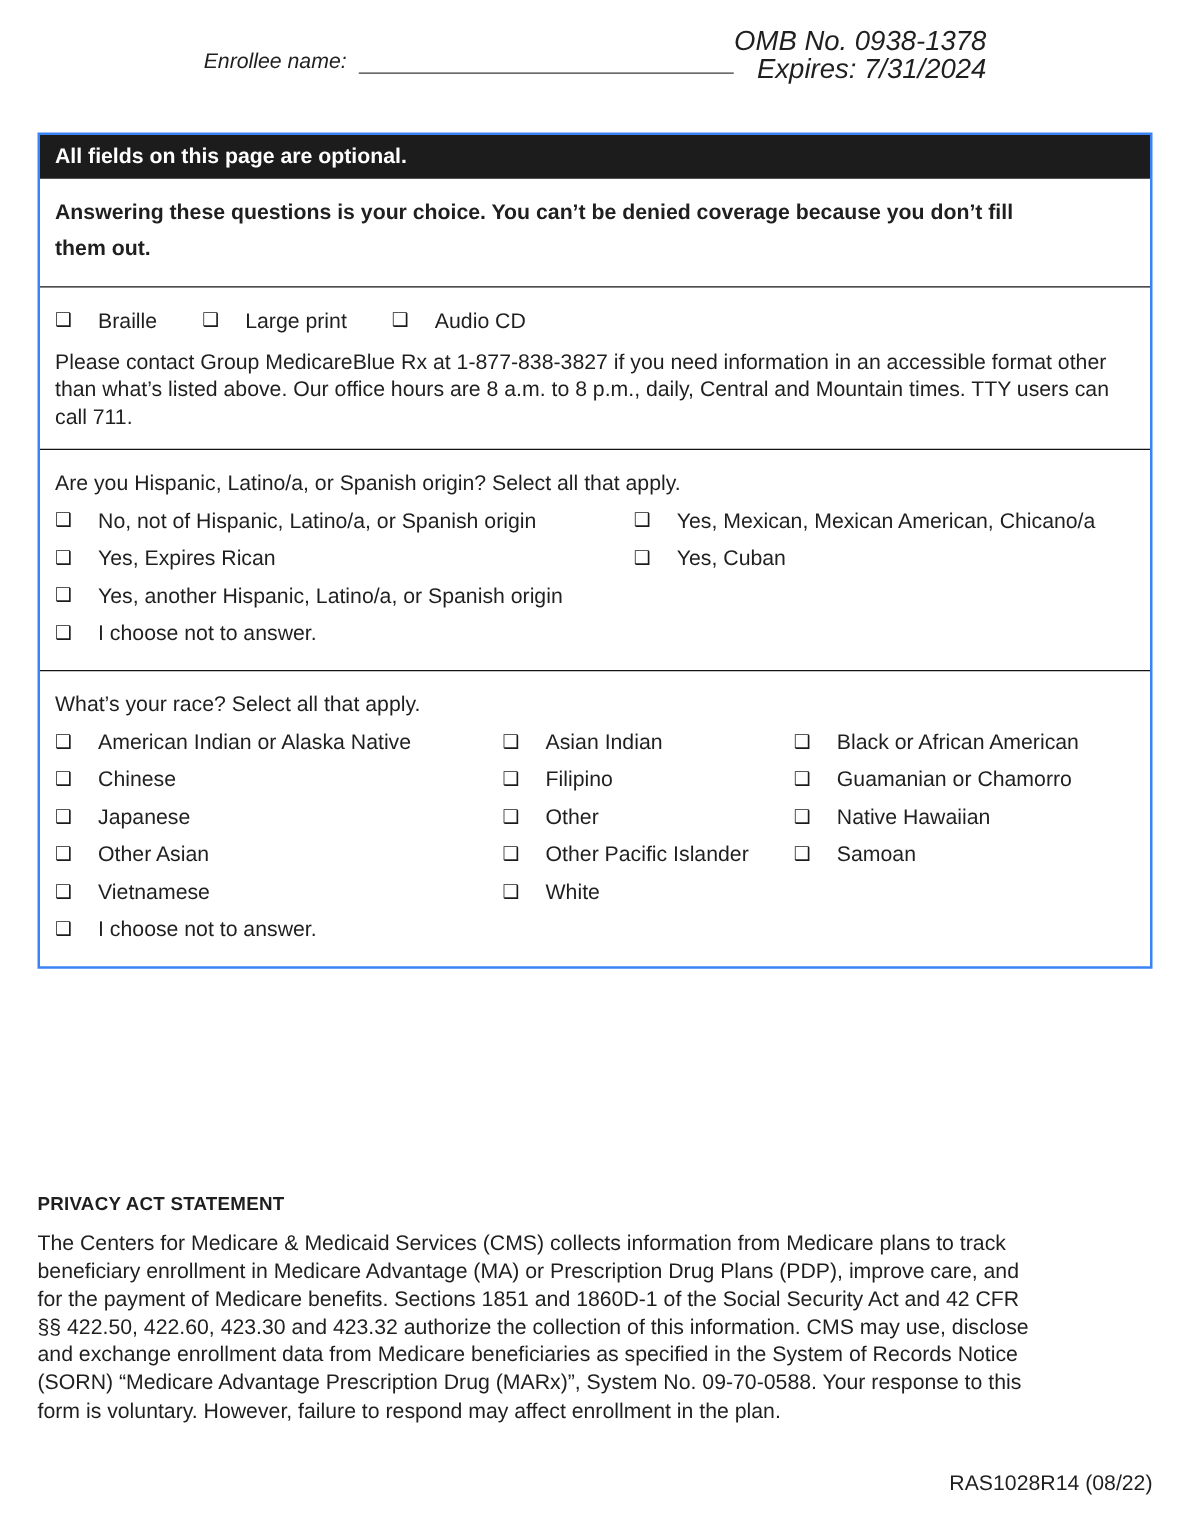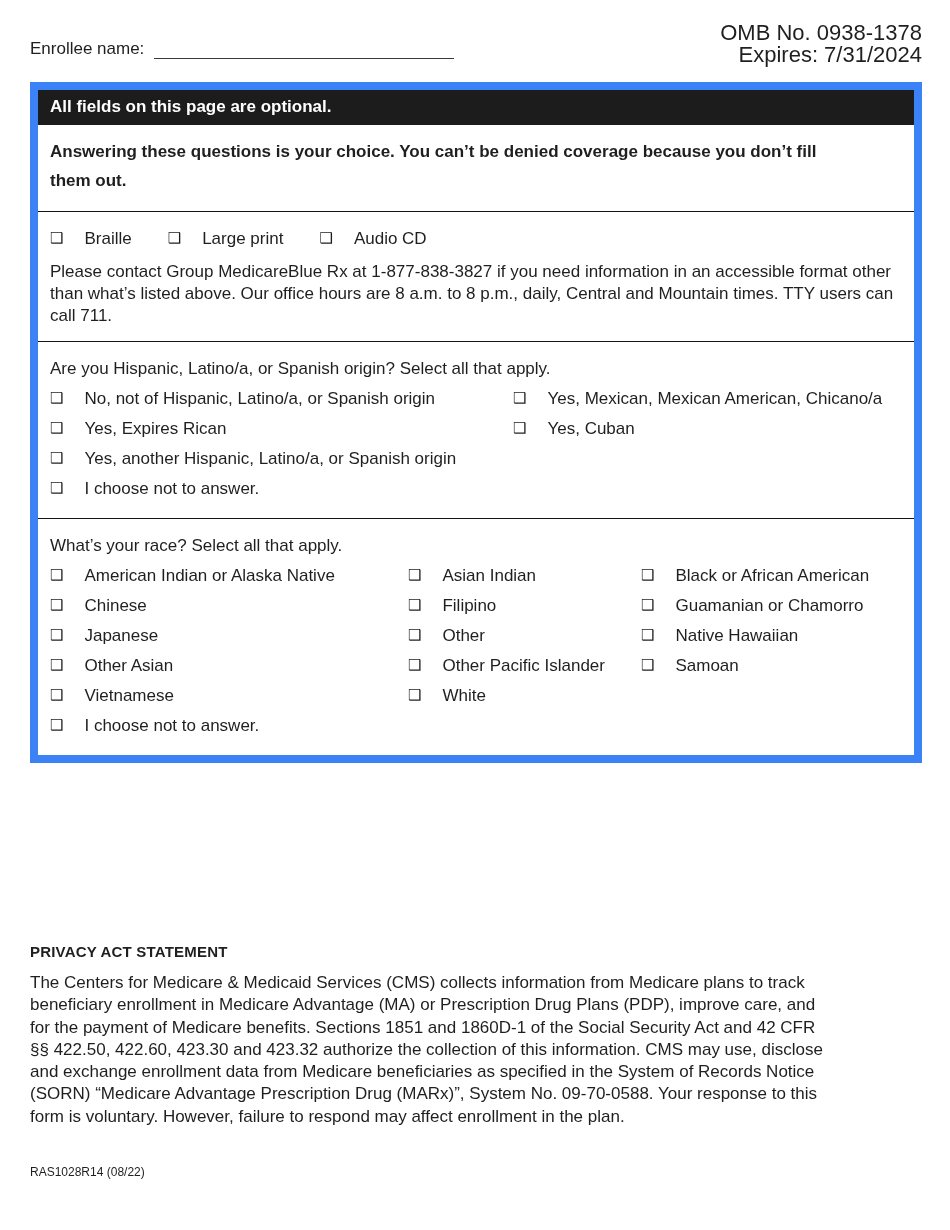--- a/index.html
+++ b/index.html
@@ -7,30 +7,30 @@
   body {
     width:950px; height:1230px;
     font-family:"Liberation Sans", sans-serif;
     color:#1f1f1f;
     position:relative;
     overflow:hidden;
   }
   .page { padding:22px 28px 0 30px; }
 
   
-  .top-row { display:flex; justify-content:space-between; align-items:flex-start; height:60px; }
+  .top-row { display:flex; justify-content:center; align-items:flex-start; height:60px;font-style:italic; }
   .enrollee-line { margin-top:17px; font-size:17px; white-space:nowrap; }
   .enrollee-blank {
     display:inline-block; width:300px; height:18px;
     border-bottom:1.6px solid #3a3a3a; margin-left:10px; vertical-align:bottom;
   }
   .omb-block { text-align:right; font-size:22px; line-height:22px; }
 
   
-  .form-table { border:8px solid #3b82f6; }
+  .form-table { border:2px solid #3b82f6;margin-top:24px; }
   .bar {
     background:#1c1c1c; color:#ffffff;
     font-size:17px; font-weight:bold;
     padding:7px 12px 8px 12px;
   }
   .row { border-top:1.7px solid #141414; padding:12px 12px 14px 12px; font-size:17px; }
   .row.notice-row { border-top:none; font-weight:bold; line-height:29px; padding-bottom:16px; white-space:pre-line; }
   .row .question { line-height:30px; }
 
   
@@ -55,21 +55,21 @@
   .grid3 { display:flex; }
   .grid3 .col { display:flex; flex-direction:column; }
   .grid3 .colA { width:358px; flex:0 0 auto; }
   .grid3 .colB { width:233px; flex:0 0 auto; }
   .grid3 .colC { flex:1 1 auto; }
 
   
   .spacer { height:180px; }
   .privacy-heading { font-size:15px; font-weight:bold; letter-spacing:.2px; }
   .privacy-body { font-size:17px; line-height:22.3px; margin-top:12px; white-space:pre-line; }
-  .form-code { text-align:left; font-size:12px; margin-top:37px; }
+  .form-code { text-align:right; font-size:17px; margin-top:37px; }
 </style>
 </head>
 <body>
 
 <div class="page">
 
   <div class="top-row">
     <div class="enrollee-line">
       <span>Enrollee name:</span><span class="enrollee-blank"></span>
     </div>

